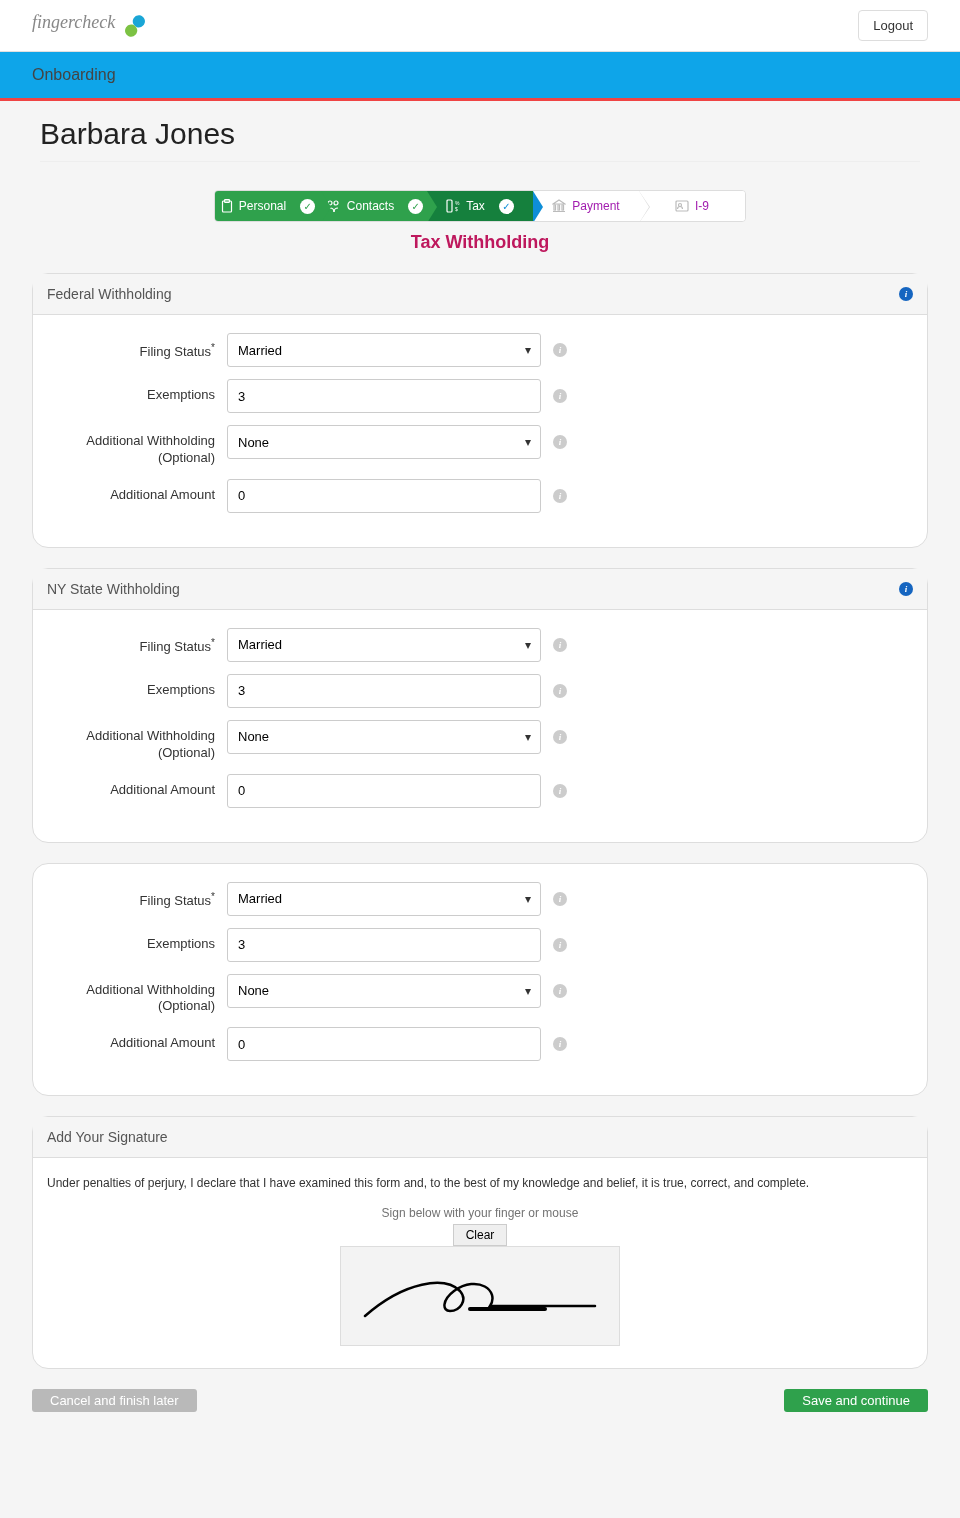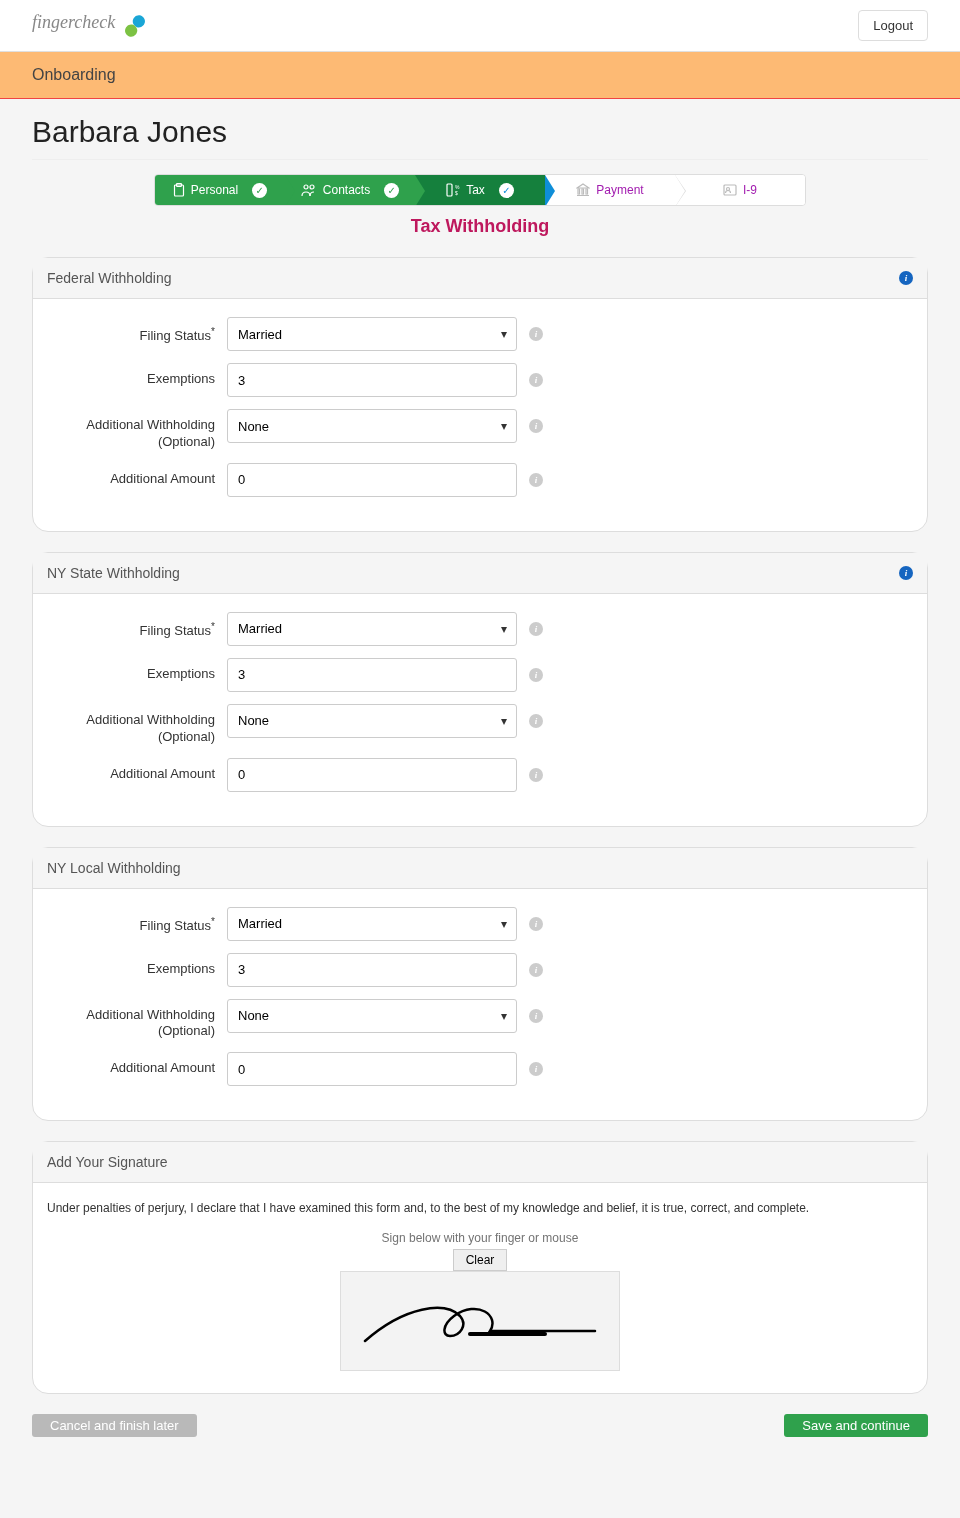--- a/index.html
+++ b/index.html
@@ -2,26 +2,26 @@
 <html><head>
 <meta charset="utf-8">
 <style>
   * { box-sizing: border-box; margin: 0; padding: 0; }
   body { font-family: -apple-system, BlinkMacSystemFont, "Segoe UI", Helvetica, Arial, sans-serif; background: #f5f5f5; color: #333; font-size: 13px; }
   .header { background: #fff; border-bottom: 1px solid #e0e0e0; display: flex; justify-content: space-between; align-items: center; padding: 8px 32px; height: 52px; }
   .logo { display: flex; align-items: flex-start; gap: 6px; }
   .logo-text { font-family: Georgia, "Times New Roman", serif; font-style: italic; font-size: 18px; color: #888; font-weight: 400; }
   .logo-mark { position: relative; width: 28px; height: 28px; }
   .logout-btn { background: #fff; border: 1px solid #ddd; border-radius: 4px; padding: 7px 14px; font-size: 13px; cursor: pointer; color: #333; }
-  .subheader { background: #fdba74; padding: 14px 32px; border-bottom: 1px solid #ef4444; font-size: 16px; color: #444; }
-  .page-title-row { padding: 16px 32px 10px; }
+  .subheader { background: #0ea5e9; padding: 14px 32px; border-bottom: 3px solid #ef4444; font-size: 16px; color: #444; }
+  .page-title-row { padding: 16px 40px 10px; }
   .page-title { font-size: 30px; font-weight: 400; color: #222; padding-bottom: 10px; border-bottom: 1px solid #eee; }
   .content { padding: 4px 32px 24px; }
 
-  .stepper { display: flex; margin: 0 auto 6px; width: 652px; max-width: 100%; border: 1px solid #ddd; border-radius: 4px; overflow: hidden; background: #fff; height: 32px; }
+  .stepper { display: flex; margin: 14px auto 6px; width: 532px; max-width: 100%; border: 1px solid #ddd; border-radius: 4px; overflow: hidden; background: #fff; height: 32px; }
   .step { flex: 1; display: flex; align-items: center; justify-content: center; gap: 6px; font-size: 12px; position: relative; color: #fff; height: 100%; }
   .step.done { background: #2fa14c; }
   .step.active { background: #15803d; }
   .step.pending { background: #fff; color: #a21caf; }
   .step .chevron { position: absolute; right: -10px; top: 0; width: 0; height: 0; border-top: 16px solid transparent; border-bottom: 16px solid transparent; z-index: 2; }
   .step.done .chevron { border-left: 10px solid #2fa14c; }
   .step.active .chevron { border-left: 10px solid #0e8ed8; }
   .step.pending .chevron-border { position: absolute; right: -11px; top: 0; width: 0; height: 0; border-top: 16px solid transparent; border-bottom: 16px solid transparent; border-left: 11px solid #ddd; z-index: 1; }
   .step.pending .chevron { border-left: 10px solid #fff; }
   .step-icon { display: inline-flex; }
@@ -31,21 +31,21 @@
   .section-title { text-align: center; font-size: 18px; color: #be185d; margin: 10px 0 20px; }
 
   .panel { background: #fff; border: 1px solid #ddd; border-radius: 16px; margin-bottom: 20px; }
   .panel-header { background: #f5f5f5; border-bottom: 1px solid #ddd; padding: 12px 14px; font-size: 14px; color: #555; display: flex; justify-content: space-between; align-items: center; border-radius: 4px 4px 0 0; }
   .panel-body { padding: 18px 14px 22px; }
   .info-badge { display: inline-flex; width: 14px; height: 14px; border-radius: 50%; background: #1565c0; color: #fff; font-size: 9px; align-items: center; justify-content: center; font-weight: bold; font-style: italic; font-family: serif; }
 
   .form-row { display: flex; align-items: flex-start; margin-bottom: 12px; }
   .form-label { width: 180px; text-align: right; padding-right: 12px; font-size: 13px; color: #333; padding-top: 8px; line-height: 1.3; }
   .form-label .req { color: #333; vertical-align: super; font-size: 10px; }
-  .form-control-wrap { width: 290px; position: relative; }
+  .form-control-wrap { width: 314px; position: relative; }
   .form-control { width: 100%; border: 1px solid #ccc; border-radius: 3px; padding: 8px 10px; font-size: 13px; background: #fff; height: 34px; }
   select.form-control { appearance: none; -webkit-appearance: none; padding-right: 28px; }
   .select-wrap { position: relative; }
   .select-wrap::after { content: "▾"; position: absolute; right: 10px; top: 50%; transform: translateY(-50%); pointer-events: none; font-size: 12px; color: #333; }
   .field-info { width: 14px; height: 14px; border-radius: 50%; background: #ccc; color: #fff; font-size: 9px; display: inline-flex; align-items: center; justify-content: center; margin-left: 12px; margin-top: 10px; font-weight: bold; font-style: italic; font-family: serif; }
 
   .signature-text { font-size: 12px; color: #333; margin-bottom: 16px; }
   .signature-instruction { text-align: center; font-size: 12px; color: #737373; margin-bottom: 4px; }
   .clear-btn-wrap { text-align: center; margin-bottom: 0; }
   .clear-btn { background: #efefef; border: 1px solid #ccc; padding: 3px 12px; font-size: 12px; cursor: pointer; }
@@ -223,23 +223,20 @@
         <label class="form-label">Additional Amount</label>
         <div class="form-control-wrap">
           <input class="form-control" value="0" style="">
         </div>
         <span class="field-info">i</span>
       </div>
     </div>
   </div>
 
   <div class="panel">
-    <div class="panel-header">
-      <span>NY Local Withholding</span>
-    </div>
     <div class="panel-body">
       <div class="form-row">
         <label class="form-label"><span>Filing Status</span><span class="req">*</span></label>
         <div class="form-control-wrap select-wrap">
           <select class="form-control">
             <option>Married</option>
           </select>
         </div>
         <span class="field-info">i</span>
       </div>

